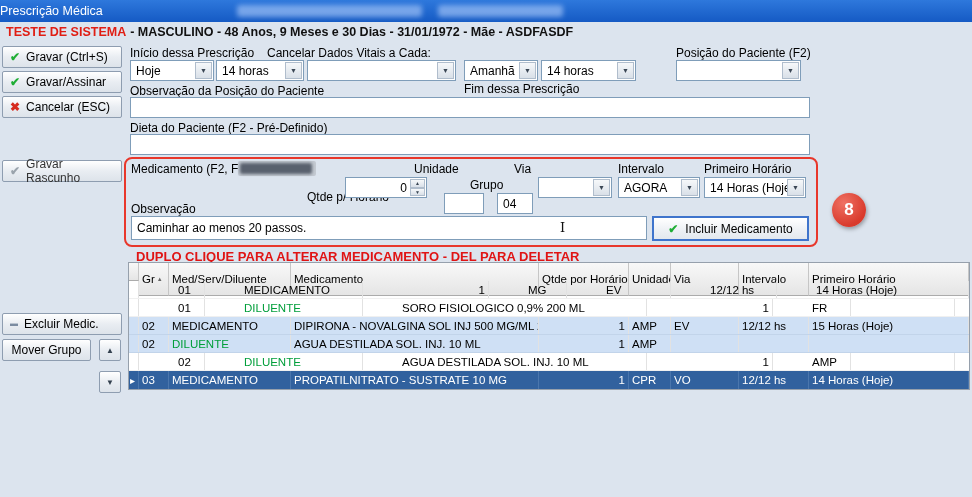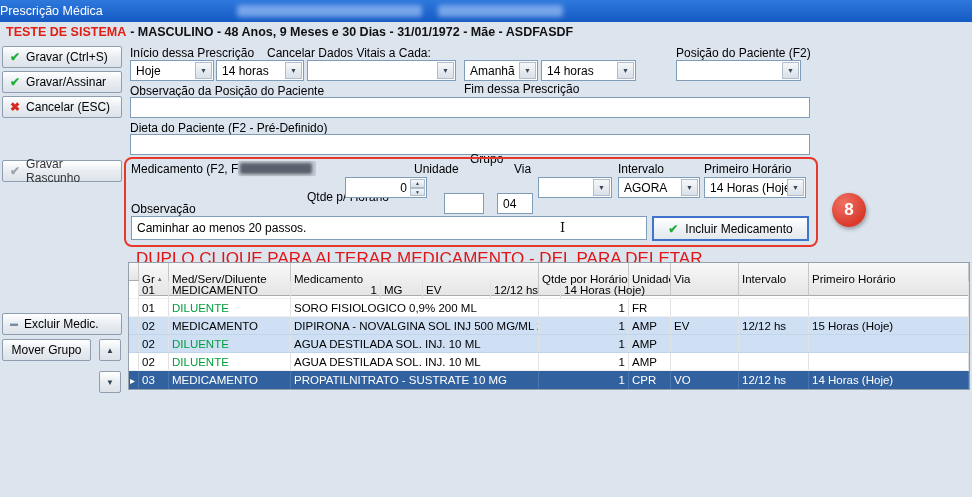--- a/index.html
+++ b/index.html
@@ -70,42 +70,42 @@
     box-shadow:1px 2px 4px rgba(0,0,0,0.35); }
   .redchip-bg { position:absolute; left:238px; top:161px; width:78px; height:15px; background:#c3c9d1; border-radius:2px; }
   .redchip { position:absolute; left:2px; top:2px; width:72px; height:11px; background:#59616e; border-radius:2px; filter:blur(1.6px); }
   .incluir {
     position:absolute; left:652px; top:216px; width:157px; height:25px;
     background:linear-gradient(#ffffff,#eef1f5 55%,#e3e8ee);
     border:2px solid #3f74cc; display:flex; align-items:center; justify-content:center; gap:7px; font-size:12px;
   }
   .ibeam { position:absolute; left:560px; top:220px; font-family:"DejaVu Serif", serif;
     font-size:13px; color:#111; pointer-events:none; }
-  .hint { position:absolute; left:136px; top:249px; color:#e01414; font-weight:normal; font-size:17px; white-space:nowrap; }
+  .hint { position:absolute; left:136px; top:249px; color:#e01414; font-weight:bold; font-size:13px; white-space:nowrap; }
   
   .grid { position:absolute; left:128px; top:262px; width:842px; height:128px;
     background:#fff; border:1px solid #96a0ac; font-size:11.5px; }
   .trow { display:flex; height:18px; }
   .hcell {
     background:linear-gradient(#f8f8f8,#e5e5e5); border-right:1px solid #c6c6c6; border-bottom:1px solid #ababab;
     display:flex; align-items:center; padding:16px 3px; white-space:nowrap; overflow:hidden;
   }
   .cell { border-right:1px solid #e2e2e2; display:flex; align-items:center; padding:0 3px;
     white-space:nowrap; overflow:hidden; }
   .w-sel { width:10px; flex:none; padding:0 1px; }
   .w-gr  { width:30px; flex:none; }
   .w-tipo{ width:122px; flex:none; }
   .w-med { width:248px; flex:none; }
   .w-qt  { width:90px; flex:none; }
   .w-un  { width:42px; flex:none; }
   .w-via { width:68px; flex:none; }
   .w-int { width:70px; flex:none; }
   .w-ph  { flex:1; }
   .num { justify-content:flex-end; }
-  .r-white { background:#fff; border-bottom:1px solid #f0f0f0; }
+  .r-white { background:#fff; border-bottom:1px solid #f0f0f0;gap:36px; }
   .r-blue  { background:#cfe0f5; border-bottom:1px solid #c2d4ea; }
   .r-sel   { background:#31619e; color:#fff; }
   .r-sel .cell { border-right-color:#4a76ad; }
   .tipo-g { color:#009e3a; }
   .sort { font-size:6px; color:#666; margin-left:2px; }
   .ptr { font-size:10px; color:#fff; }
 </style>
 </head>
 <body>
 
@@ -190,21 +190,21 @@
   <div class="tfield" style="left:130px; top:134px; width:680px;">
     <span></span>
   </div>
 
   <span class="lbl" style="left:131px; top:162px;">Medicamento (F2, F6)</span>
   <div class="redchip-bg">
     <div class="redchip"></div>
   </div>
   <span class="lbl" style="left:307px; top:162px;margin-top:28px;">Qtde p/ Horário</span>
   <span class="lbl" style="left:414px; top:162px;">Unidade</span>
-  <span class="lbl" style="left:470px; top:152px;">Grupo</span>
+  <span class="lbl" style="left:470px; top:178px;">Grupo</span>
   <span class="lbl" style="left:514px; top:162px;">Via</span>
   <span class="lbl" style="left:618px; top:162px;">Intervalo</span>
   <span class="lbl" style="left:704px; top:162px;">Primeiro Horário</span>
 
   <div class="spin" style="left:345px; top:177px; width:82px;">
     <span>0</span>
     <span class="spinbtns">
       <span class="sb">▲</span>
       <span class="sb">▼</span>
     </span>

